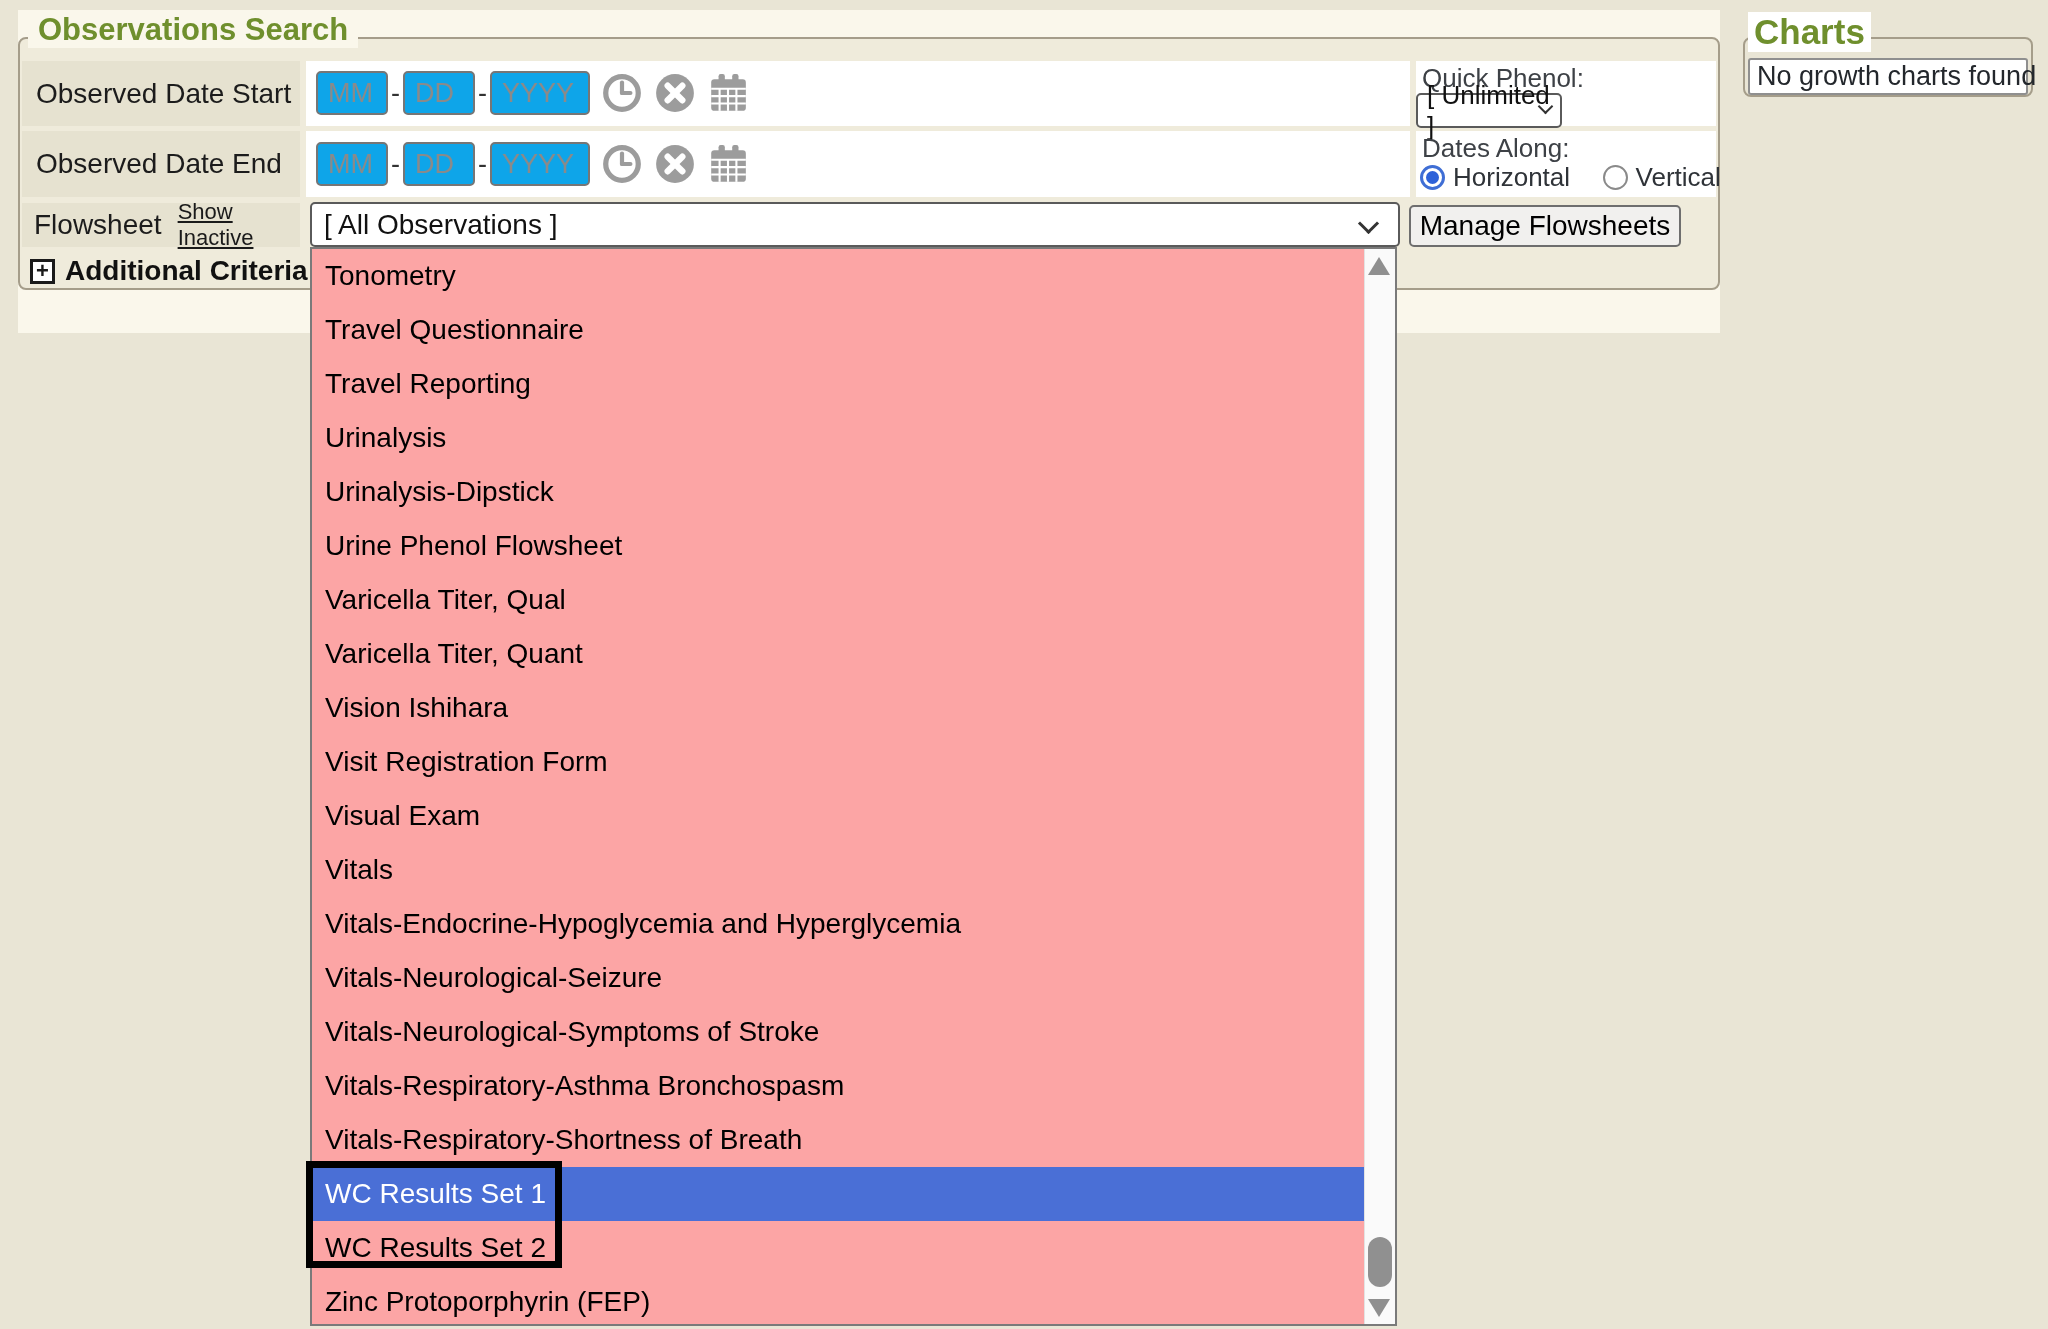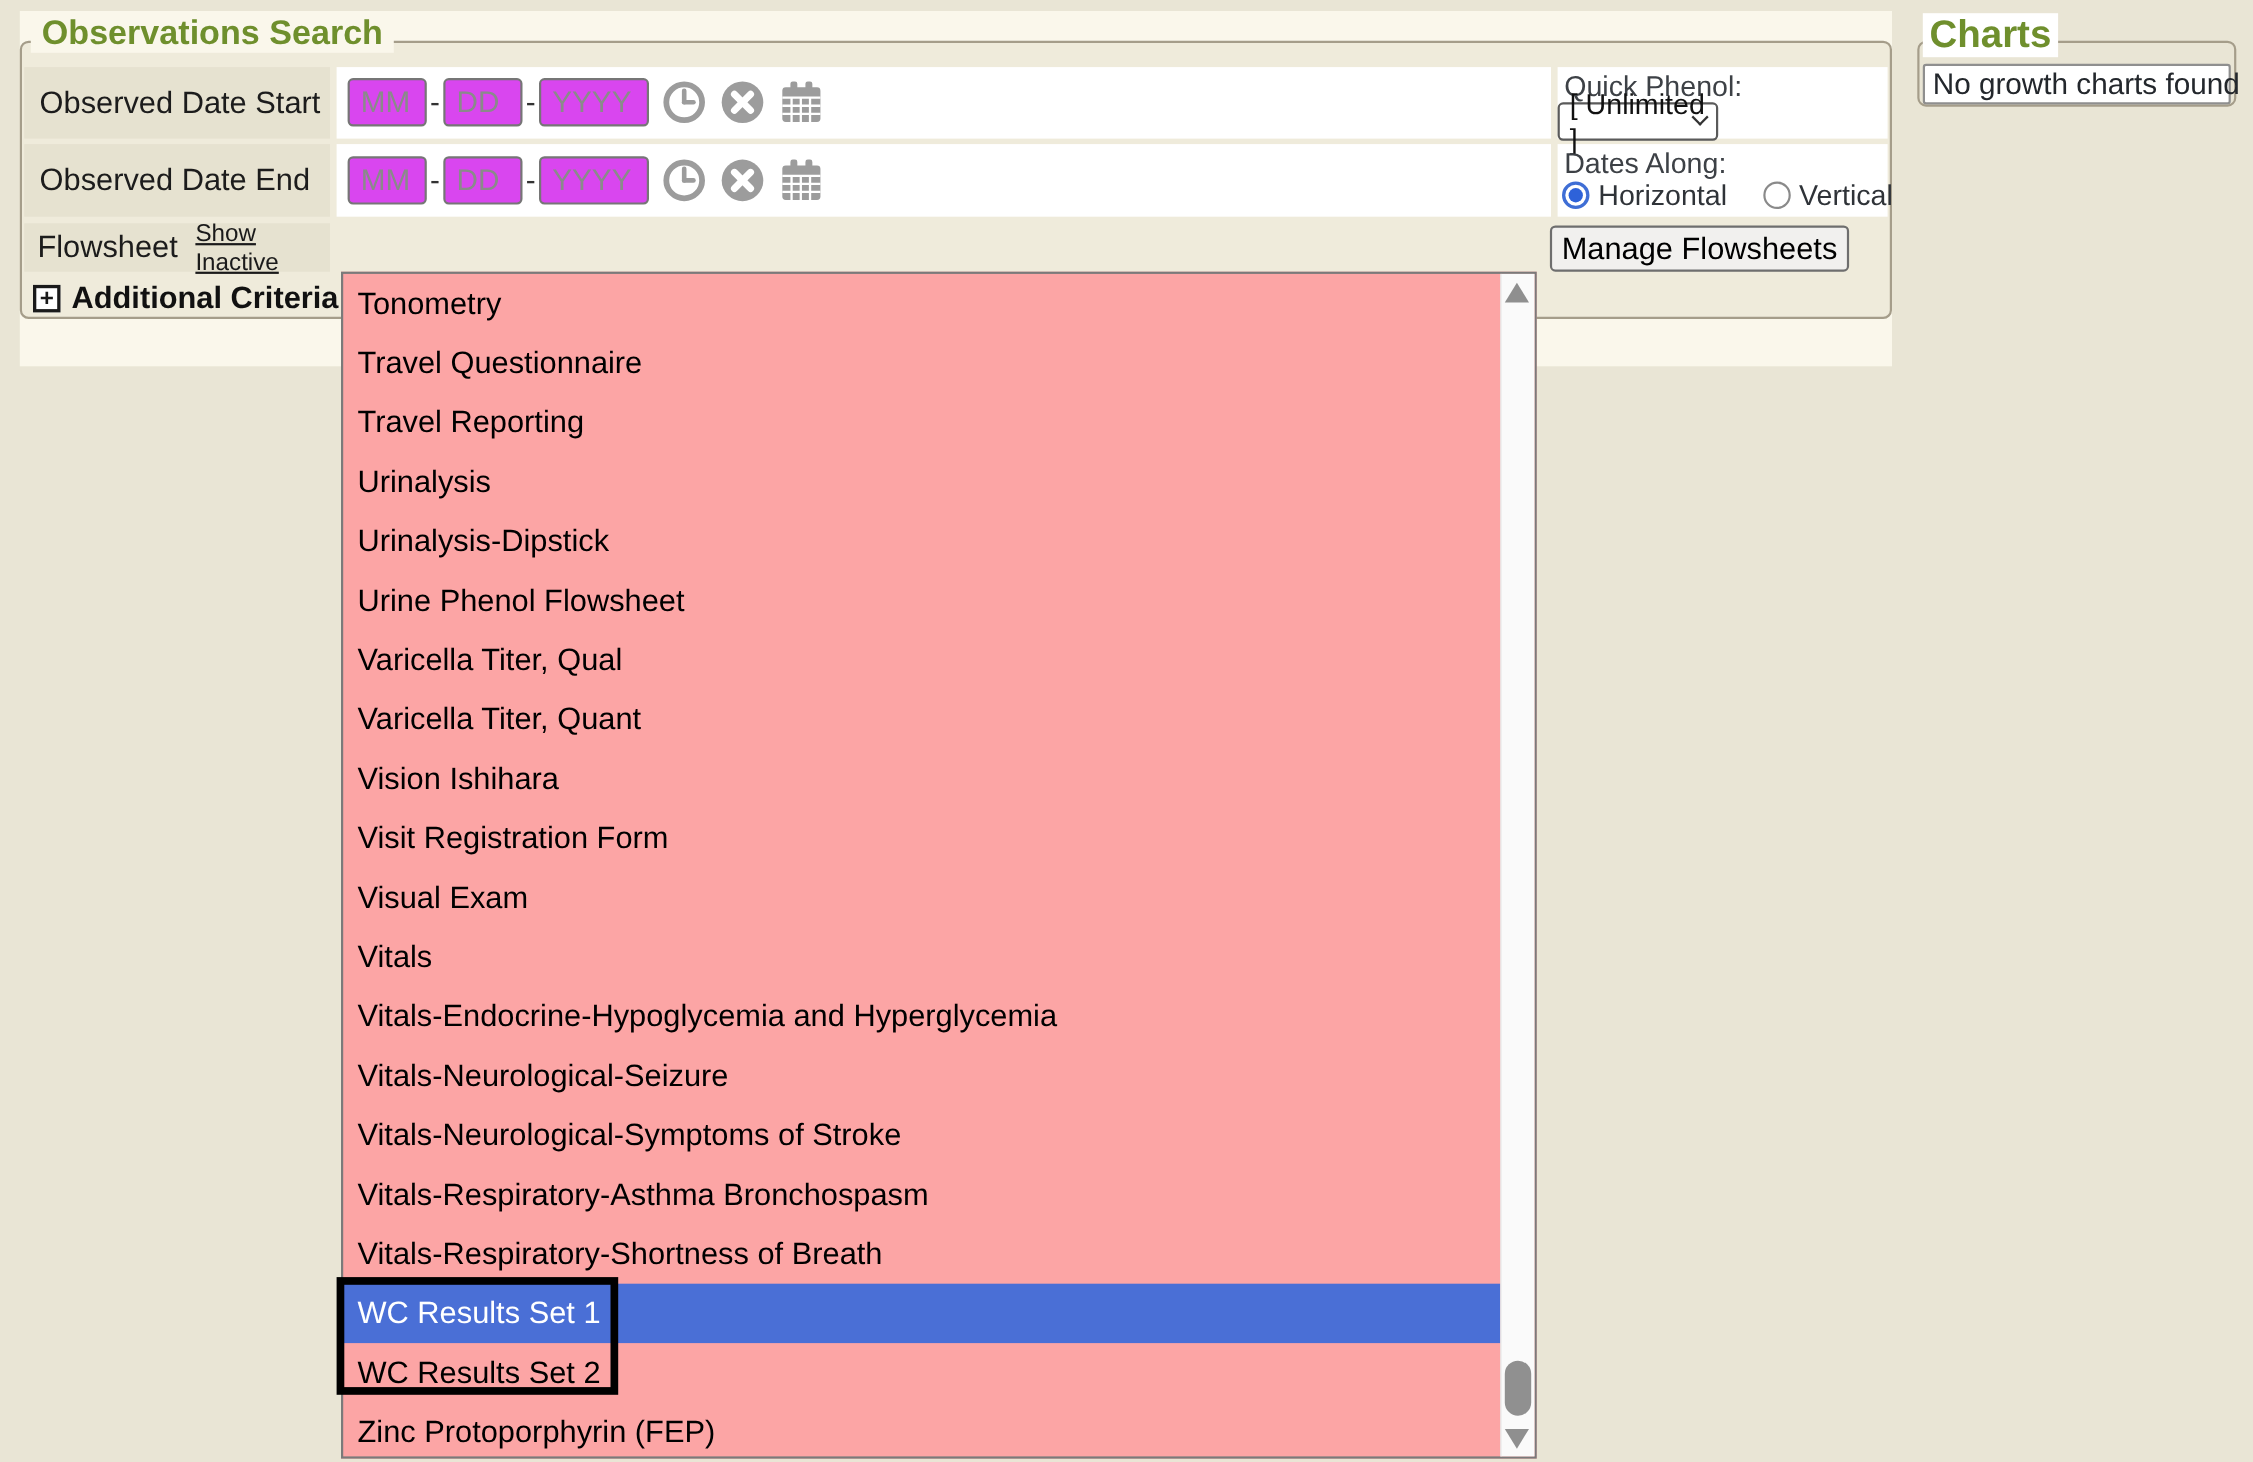--- a/index.html
+++ b/index.html
@@ -11,21 +11,21 @@
   .fs { position:absolute; left:18px; top:37px; width:1702px; height:253px;
         background:#efebdb; border:2px solid #a59d8a; border-radius:8px; }
   .fs-legend { position:absolute; left:28px; top:12px; font-size:31px; font-weight:bold;
         color:#6f8f2d; background:#faf7eb; padding:0 10px; z-index:3; white-space:nowrap; }
 
   .cell { position:absolute; background:#e6e2d0; display:flex; align-items:center; }
   .cell-white { position:absolute; background:#ffffff; }
   .row-label { font-size:28px; color:#1c1c1c; padding-left:14px; white-space:nowrap; }
 
   .date-group { position:absolute; display:flex; align-items:center; }
-  .date-input { height:44px; border:2px solid #767676; border-radius:5px; background:#d946ef;
+  .date-input { height:44px; border:2px solid #767676; border-radius:5px; background:#0ea5e9;
         font-family:"Liberation Sans",sans-serif; font-size:27px; color:#333; padding:0 10px; outline:none; }
   .date-input::placeholder { color:#8a8a8a; opacity:1; }
   .w-mm { width:72px; } .w-dd { width:72px; } .w-yyyy { width:100px; }
   .dash { font-size:27px; color:#333; margin:0 3px; }
   .dicon { margin-left:11px; display:inline-flex; }
 
   .link-underline { font-size:22px; color:#1a1a1a; text-decoration:underline; margin-left:16px; cursor:pointer; }
 
   .select-closed { position:absolute; background:#fff; border:2px solid #5a5a5a; border-radius:5px;
         display:flex; align-items:center; font-size:28px; color:#111; }
@@ -163,20 +163,24 @@
           <line x1="4" y1="16" x2="37" y2="16" stroke="#fff" stroke-width="2"></line>
           <line x1="4" y1="23" x2="37" y2="23" stroke="#fff" stroke-width="2"></line>
           <line x1="4" y1="30" x2="37" y2="30" stroke="#fff" stroke-width="2"></line>
           <line x1="12" y1="16" x2="12" y2="37" stroke="#fff" stroke-width="2"></line>
           <line x1="20" y1="16" x2="20" y2="37" stroke="#fff" stroke-width="2"></line>
           <line x1="28" y1="16" x2="28" y2="37" stroke="#fff" stroke-width="2"></line>
         </svg>
     </span>
   </div>
 
+  <div class="select-closed" style="left:310px; top:202px; width:1090px; height:45px; padding-left:12px;">
+    <span>[ All Observations ]</span>
+    <span class="chev" style="position:absolute; right:22px; top:18px;"></span>
+  </div>
 
   <div style="position:absolute; left:30px; top:255px; display:flex; align-items:center;">
     <span class="plus-box">+</span>
     <span class="addl-label">Additional Criteria</span>
   </div>
 
   <div class="side-label" style="left:1422px; top:63px;">Quick Phenol:</div>
   <div class="select-closed" style="left:1416px; top:93px; width:146px; height:35px; padding-left:9px; font-size:26px; border-width:2px;">
     <span>[ Unlimited ]</span>
     <span class="chev" style="position:absolute; right:9px; top:12px; width:11px; height:11px; border-width:2.5px;"></span>

